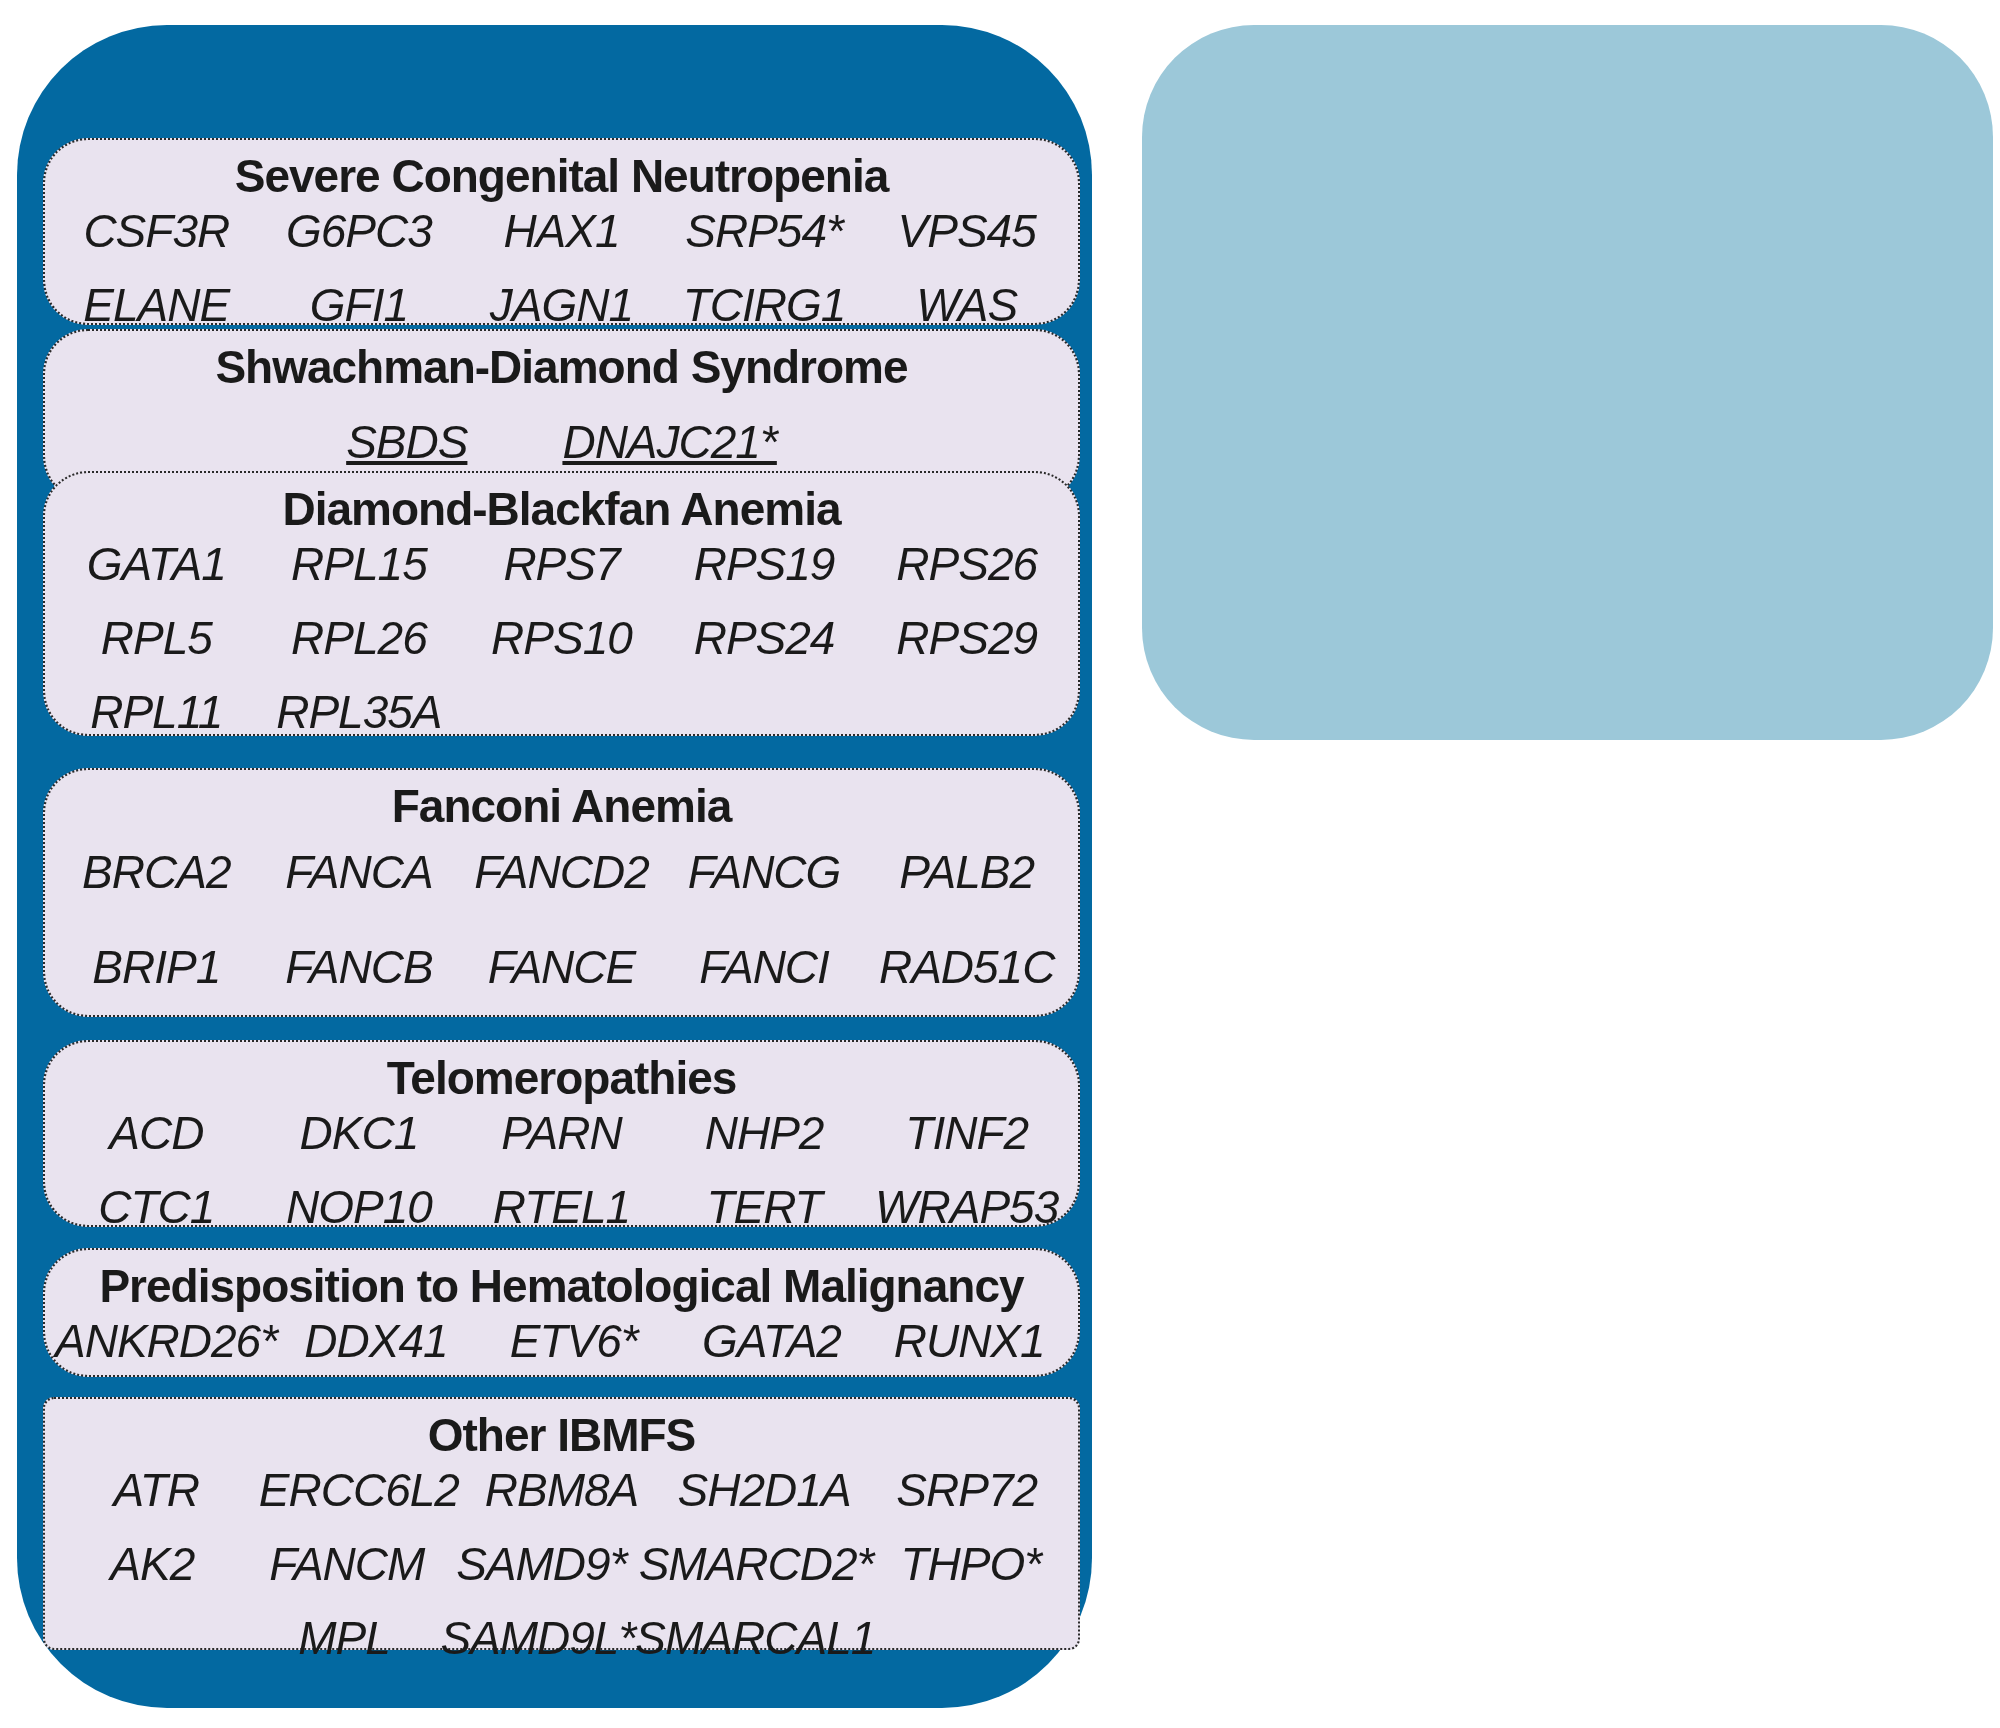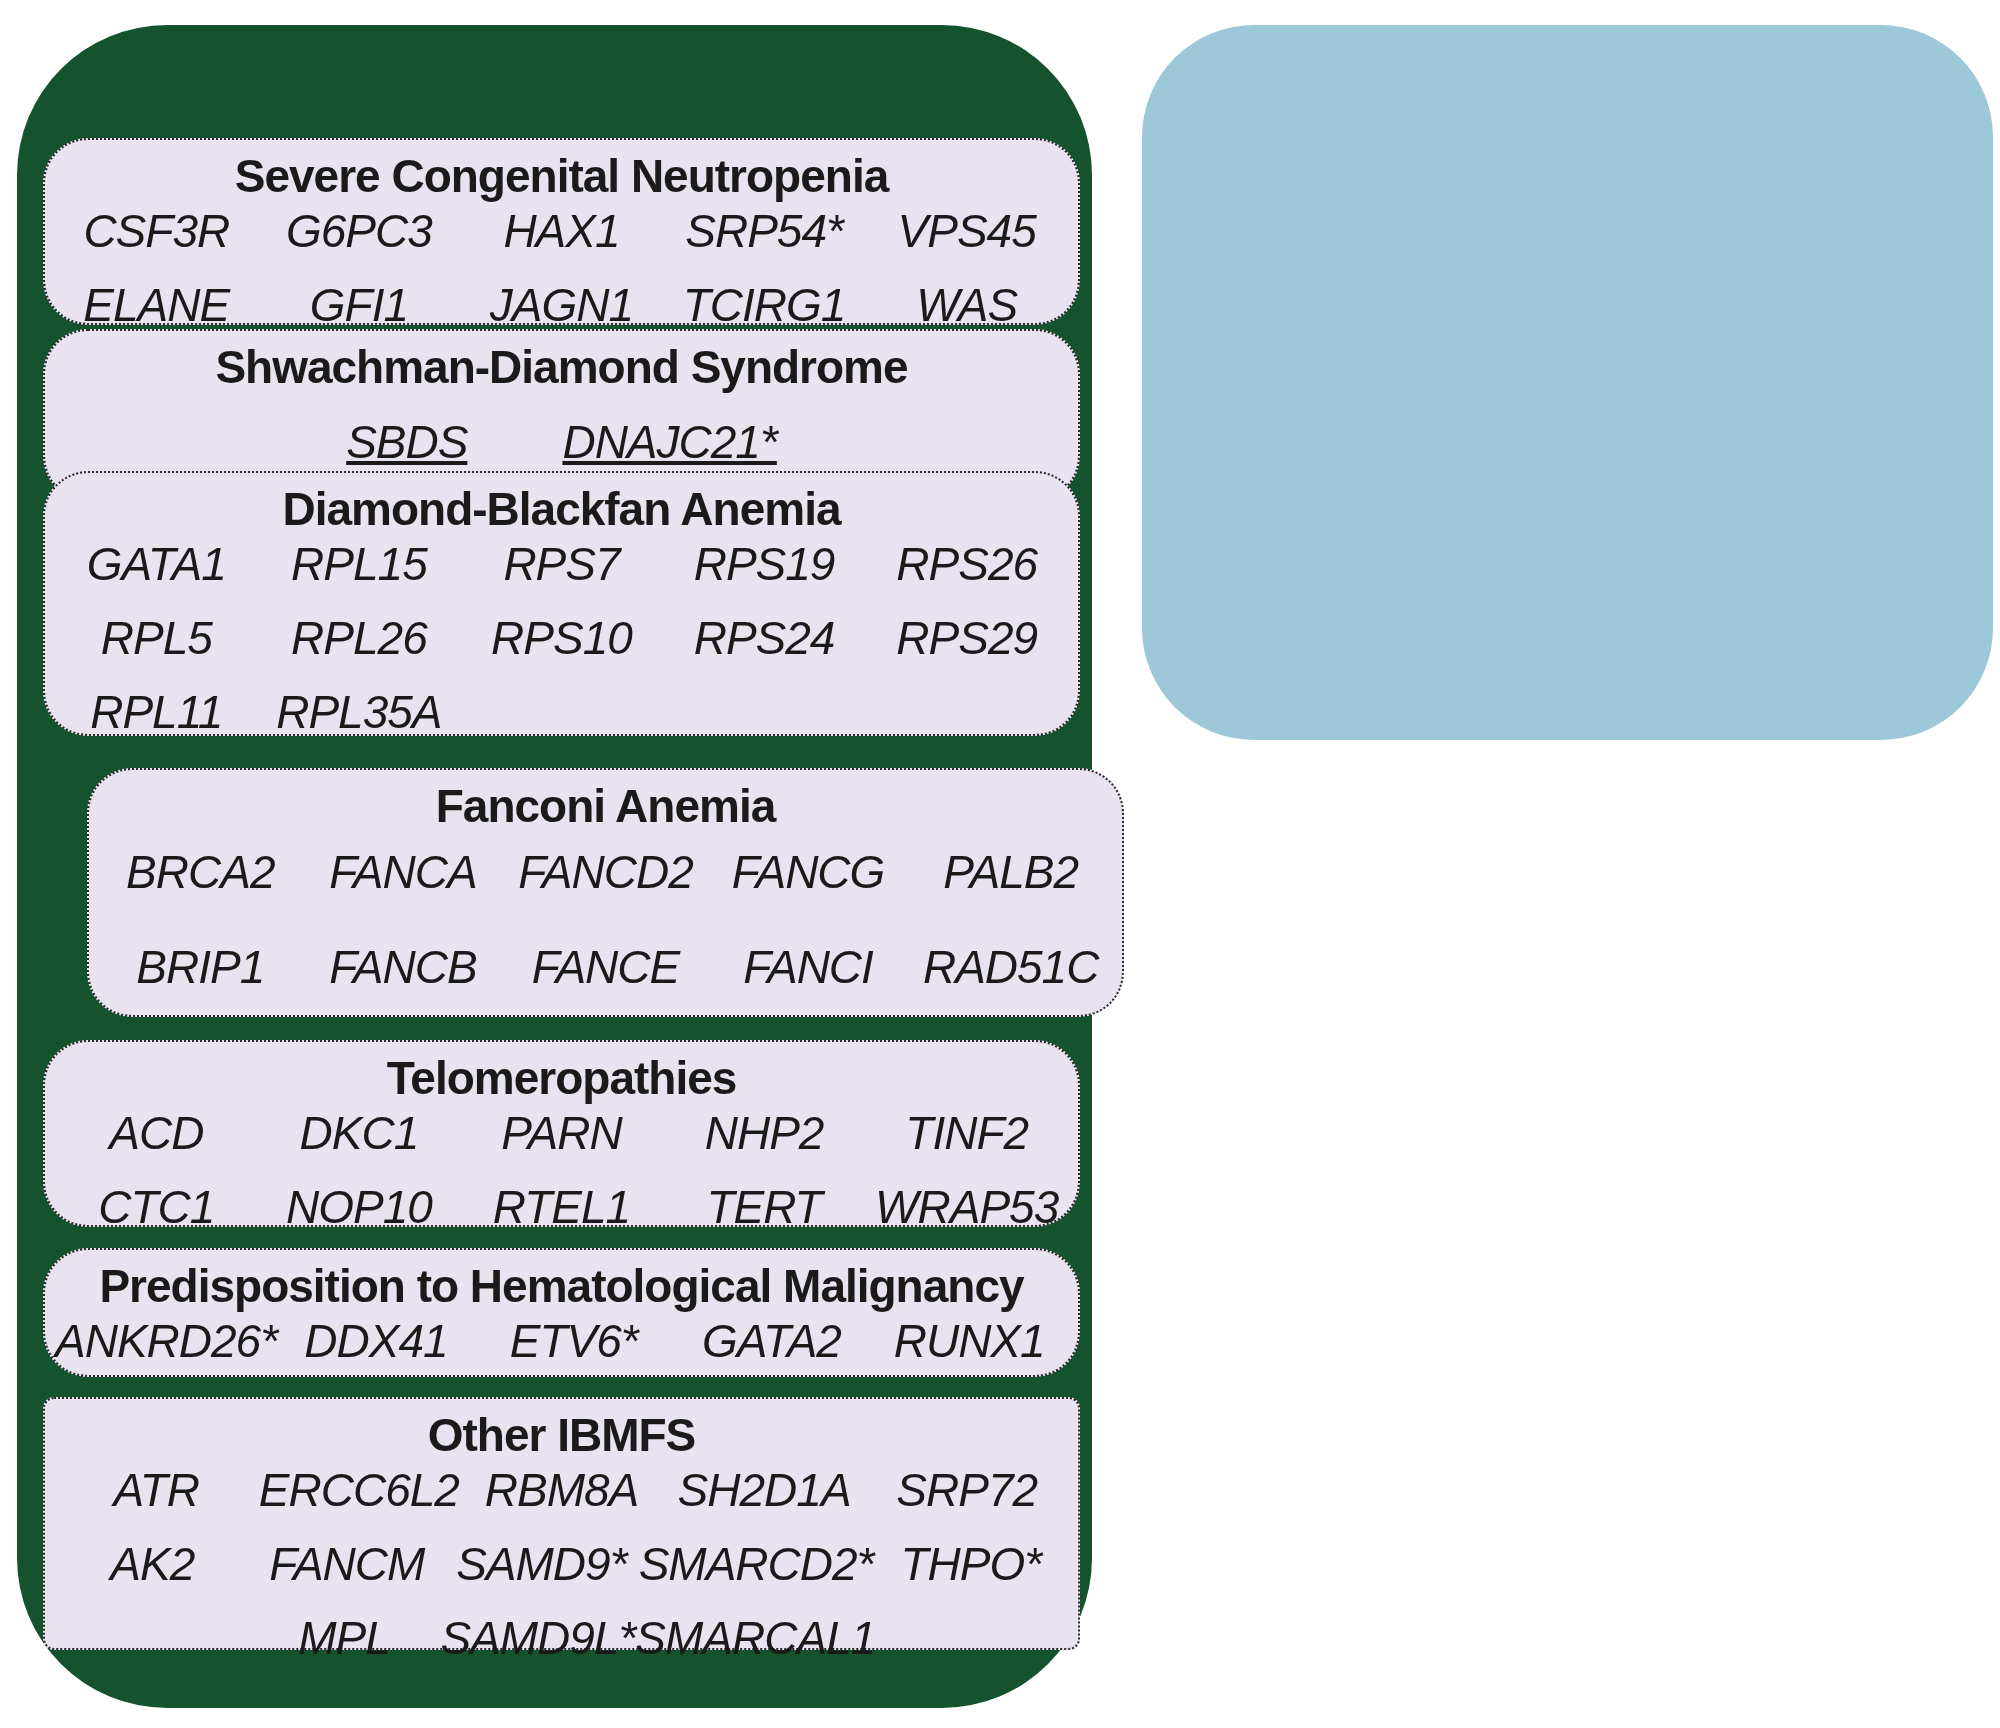--- a/index.html
+++ b/index.html
@@ -7,40 +7,40 @@
     position:relative;
     width:2000px;height:1728px;
     background:#ffffff;
     font-family:"Liberation Sans", sans-serif;
     color:#1a1a1a;
     overflow:hidden;
   }
   .group{position:absolute;}
   .group-left{
     left:17px;top:25px;width:1075px;height:1683px;
-    background:#14532d;border-radius:150px;
+    background:#0369a1;border-radius:150px;
   }
   .group-right{
     left:1142px;top:25px;width:851px;height:715px;
     background:#9cc8d9;border-radius:112px;
   }
   .panel{
     position:absolute;
     background:#e9e3ef;
     border:2.5px dotted #2a2a2a;
     border-radius:45px;
     box-sizing:border-box;
     display:flex;flex-direction:column;
   }
   .group-left .panel{left:26px;width:1037px;}
   
   .p1{top:113px;height:187px;}
   .p2{top:304px;height:172px;}
   .p3{top:446px;height:265px;}
-  .p4{top:743px;height:249px;margin-left:44px;}
+  .p4{top:743px;height:249px;}
   .p5{top:1015px;height:187px;}
   .p6{top:1223px;height:129px;}
   .p7{top:1372px;height:253px;border-radius:11px;}
 
   .panel-title{
     flex:0 0 auto;
     margin-top:10px;
     text-align:center;
     font-weight:bold;
     font-size:46px;

